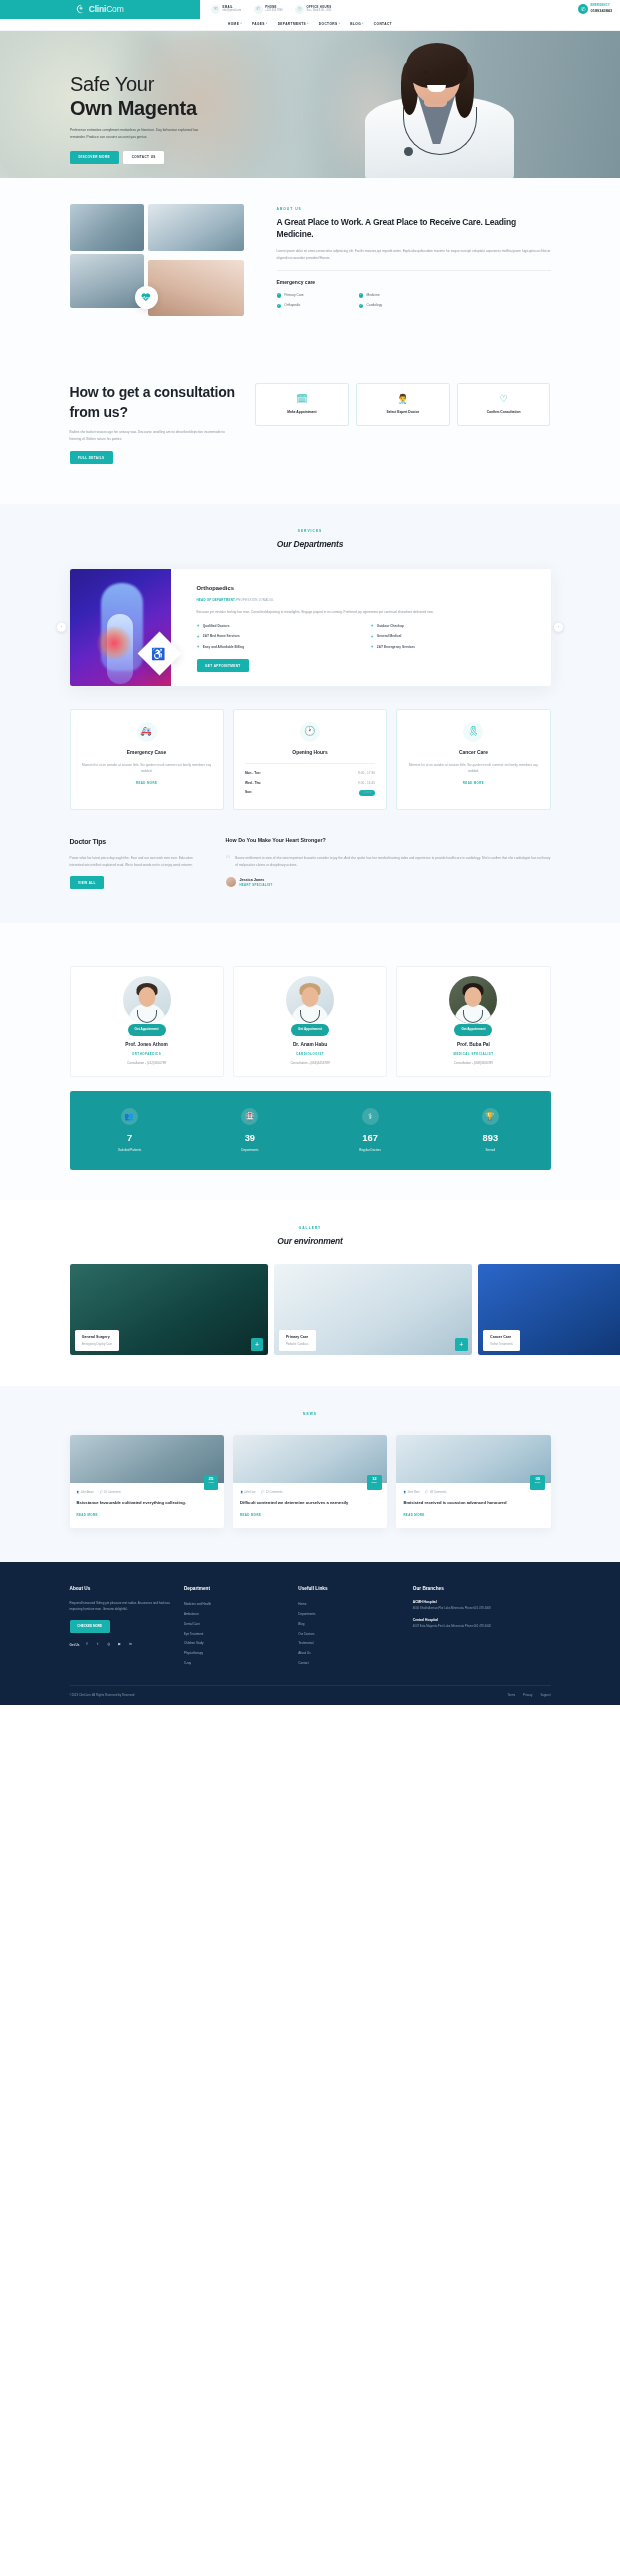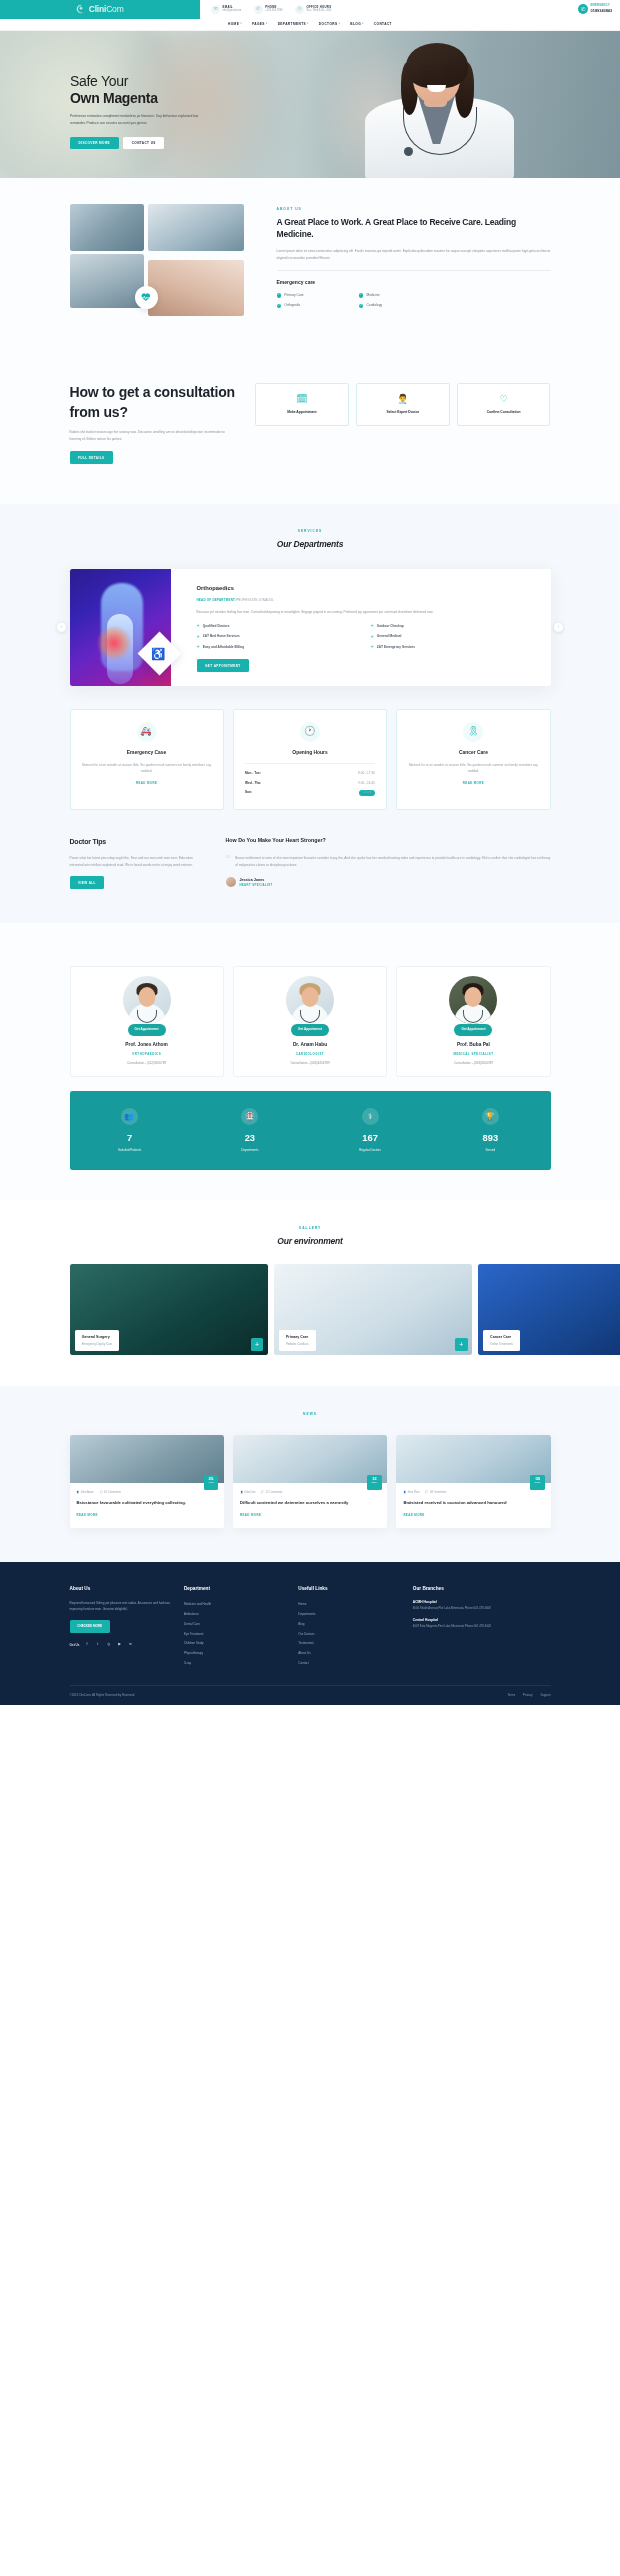--- a/index.html
+++ b/index.html
@@ -78,21 +78,21 @@
   .hd-hairR { position:absolute; left:99px; top:14px; width:18.6px; height:56px;
     background:linear-gradient(190deg,#3a2920,#20150f); border-radius:20% 40% 50% 50%; }
   .hd-eye { position:absolute; width:5.4px; height:2.3px; background:#2a1d16; border-radius:50%; top:23px; }
   .hd-smile { position:absolute; left:71px; top:37px; width:18.6px; height:7px;
     background:#fff; border-radius:0 0 11px 11px; }
   .hd-stetho { position:absolute; left:47px; top:59px; width:74px; height:48px;
     border:1.9px solid #3a4750; border-top:none; border-radius:0 0 37px 37px; }
   .hd-stetho-b { position:absolute; left:48px; top:99px; width:9.3px; height:9.3px;
     border-radius:50%; background:#46535c; }
   .hero-txt { position:absolute; left:70px; top:42px; width:233px; z-index:5; }
-  .hero-h1 { font-size:14px; font-weight:300; color:#1f1f22; line-height:1.18; letter-spacing:-0.3px; }
+  .hero-h1 { font-size:20px; font-weight:300; color:#1f1f22; line-height:1.18; letter-spacing:-0.3px; }
   .hero-h1 b { font-weight:700; display:block; }
   .hero-p { font-size:3.3px; color:#434c55; line-height:2.1; margin-top:7px; width:143px; }
   .hero-btns { display:flex; gap:4.7px; margin-top:10px; }
   .btn {
     font-size:3.1px; font-weight:700; letter-spacing:0.4px; padding:4.3px 8.5px;
     border-radius:1.6px; cursor:pointer; border:none;
   }
   .btn-teal { background:#18b2ae; color:#fff; }
   .btn-white { background:#fff; color:#1d2b36; }
 
@@ -620,21 +620,21 @@
       </div>
 
       <div class="stats">
         <div class="stat">
           <div class="ic">👥</div>
           <div class="num">7</div>
           <div class="lb">Satisfied Patients</div>
         </div>
         <div class="stat">
           <div class="ic">🏥</div>
-          <div class="num">23</div>
+          <div class="num">39</div>
           <div class="lb">Departments</div>
         </div>
         <div class="stat">
           <div class="ic">⚕</div>
           <div class="num">167</div>
           <div class="lb">Regular Doctors</div>
         </div>
         <div class="stat">
           <div class="ic">🏆</div>
           <div class="num">893</div>

